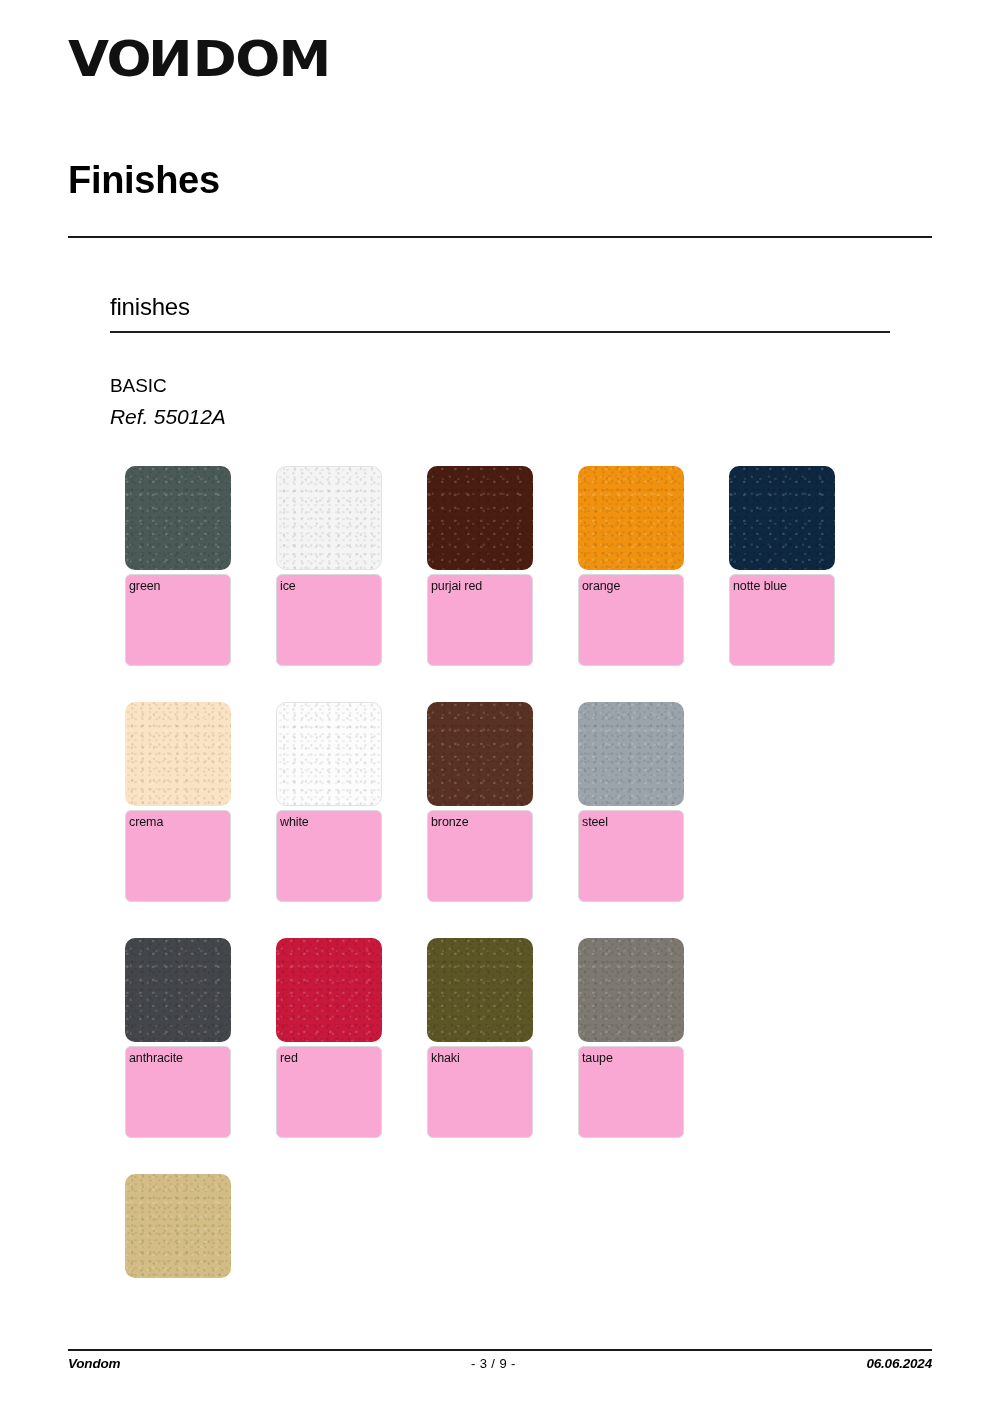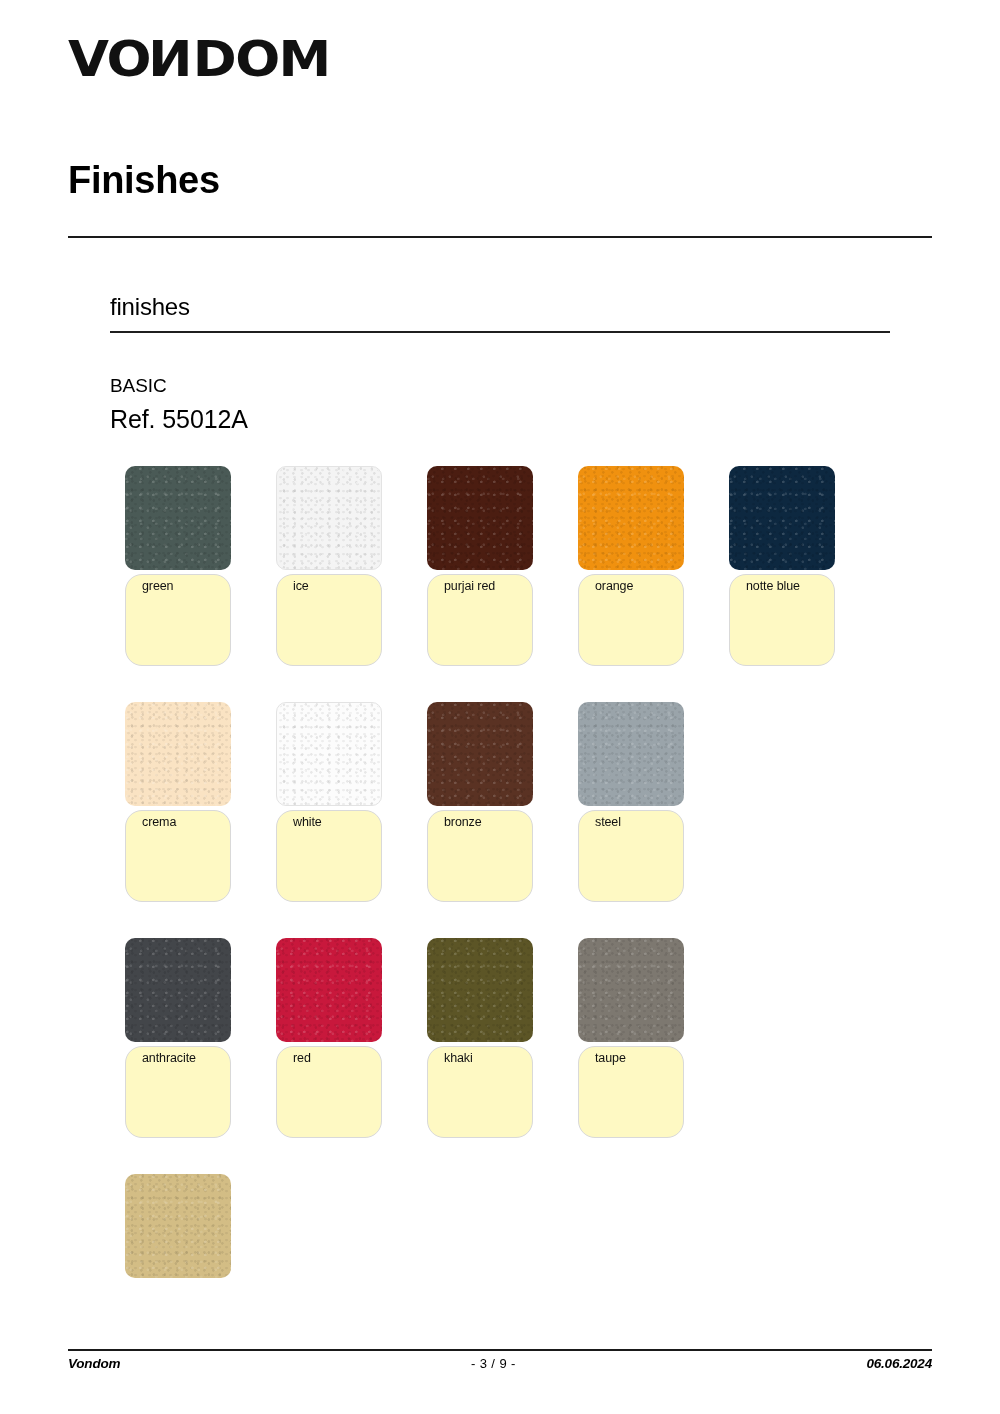--- a/index.html
+++ b/index.html
@@ -90,22 +90,23 @@
     position: absolute;
     left: 110px;
     top: 375px;
     font-size: 19px;
     letter-spacing: -0.1px;
   }
   .family-ref {
     position: absolute;
     left: 110px;
     top: 405px;
-    font-size: 25px;
+    font-size: 21px;
     letter-spacing: -0.1px;
+    font-style: italic;
   }
 
   
   .swatch-grid {
     position: absolute;
     left: 125px;
     top: 466px;
     width: 760px;
   }
   .swatch-row {
@@ -143,24 +144,24 @@
     pointer-events: none;
   }
   .swatch-chip.pale {
     border: 1px solid #e3e3e3;
   }
   .swatch-label-box {
     width: 106px;
     height: 92px;
     margin-top: 4px;
     border: 1px solid #d9d9d9;
-    border-radius: 17px;
-    background: #fef9c3;
+    border-radius: 6px;
+    background: #f9a8d4;
     box-sizing: border-box;
-    padding: 4px 0 0 16px;
+    padding: 4px 0 0 3px;
   }
   .swatch-label {
     font-size: 12.5px;
     line-height: 14px;
     letter-spacing: -0.1px;
     color: #111111;
     white-space: nowrap;
   }
 
   

